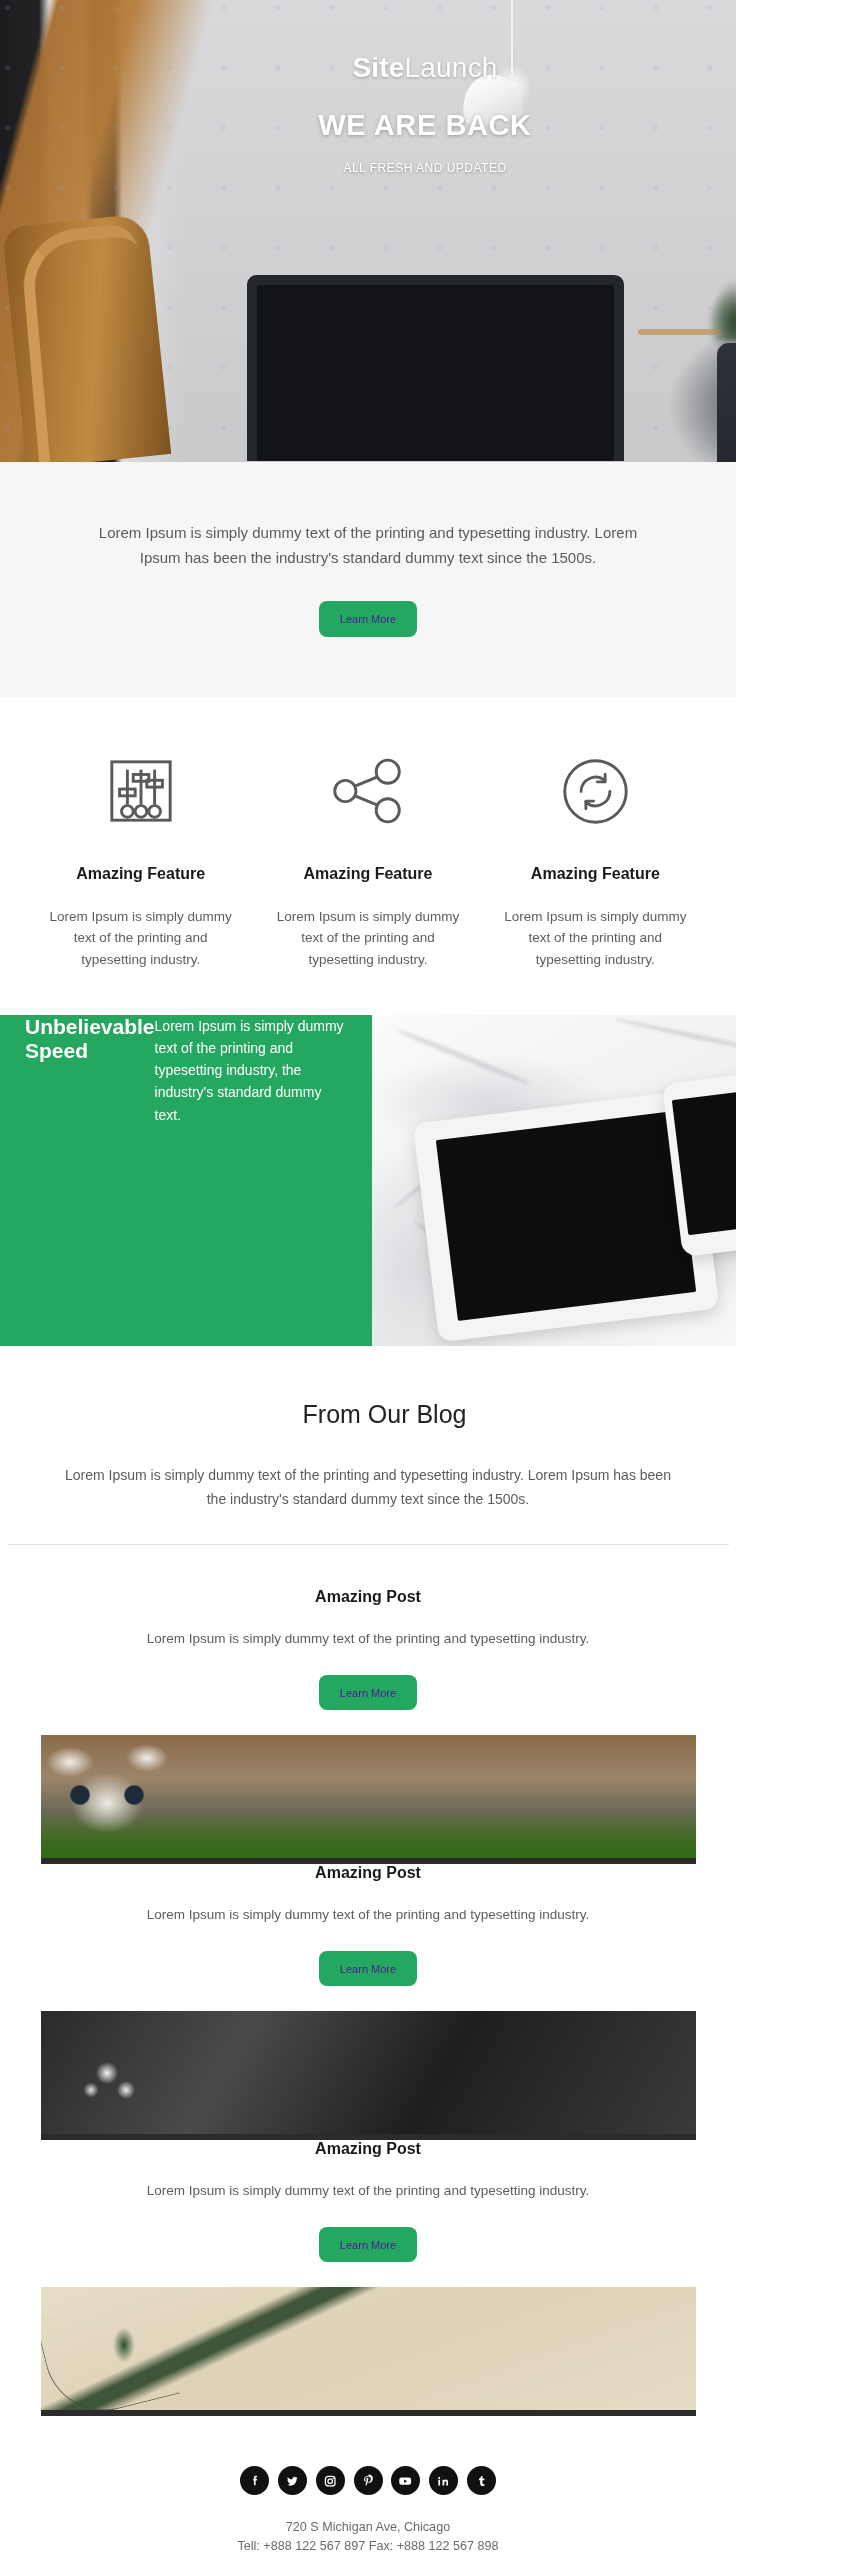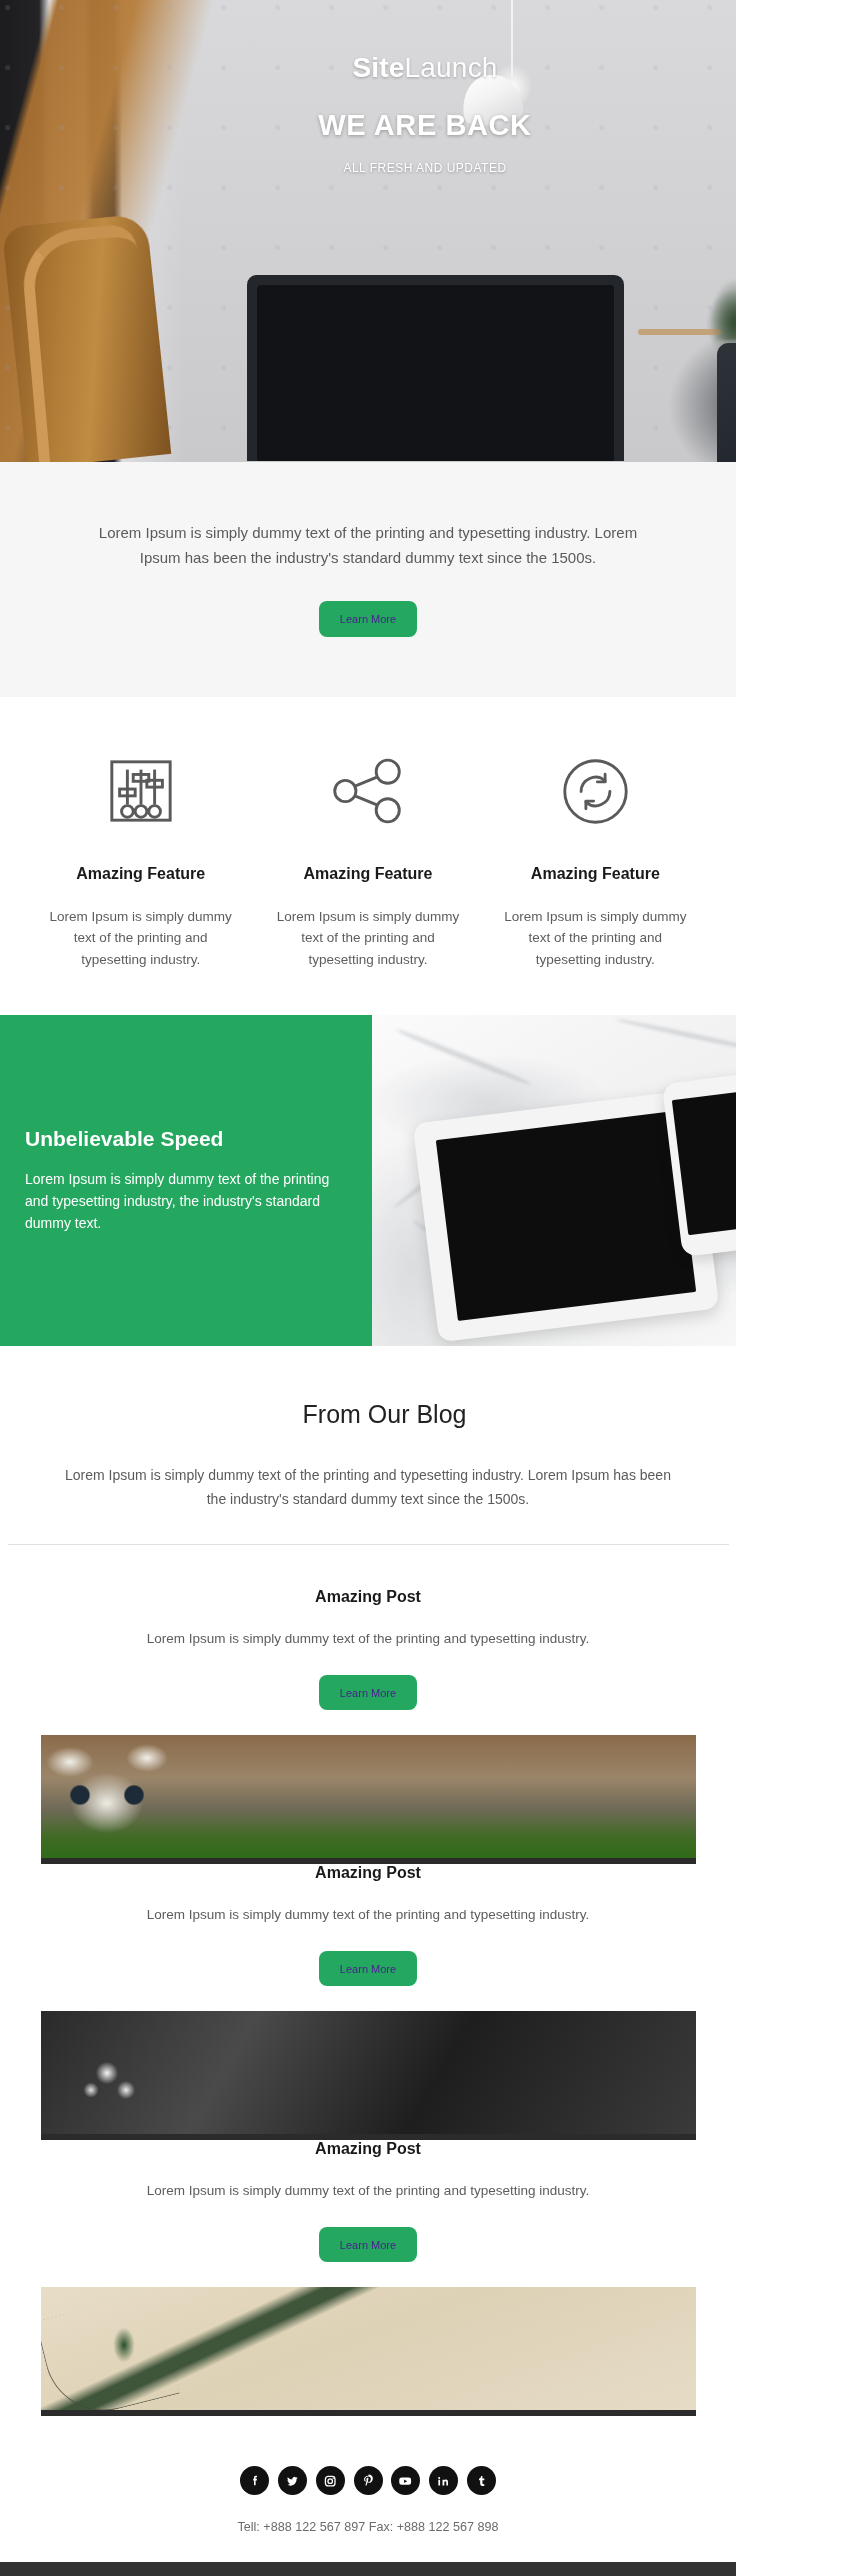--- a/index.html
+++ b/index.html
@@ -217,21 +217,20 @@
   .speed {
     display: flex;
     height: 331px;
   }
   .speed-left {
     width: 425px;
     background: #24a75e;
     color: #ffffff;
     padding: 0 25px;
     display: flex;
-    flex-direction: column;
     justify-content: center;
   }
   .speed-title {
     font-size: 21px;
     font-weight: bold;
     margin-bottom: 16.4px;
   }
   .speed-text {
     font-size: 14px;
     line-height: 1.58;
@@ -573,20 +572,21 @@
 
       <div class="social">
         <svg width="16.4" height="16.4" viewBox="0 0 24 24" fill="#ffffff">
             <path d="M14.8 19.2c-2.9 0-4.3-1.7-4.3-4v-4.6H8.8V8.5c2-.5 2.9-2.1 3-4h2v3.7h2.8v2.4h-2.8v4c0 1 .4 1.7 1.5 1.7.5 0 1-.1 1.3-.3v2.6c-.4.2-1.3.6-2.3.6z"></path>
           </svg>
       </div>
 
     </div>
 
     <div class="footer-addr">
+      <div>720 S Michigan Ave, Chicago</div>
       <div>Tell: +888 122 567 897 Fax: +888 122 567 898</div>
     </div>
   </div>
 
   <div class="bottombar">
     <a class="unsub" href="#">Unsubscribe here</a>
   </div>
 
 </div>
 

